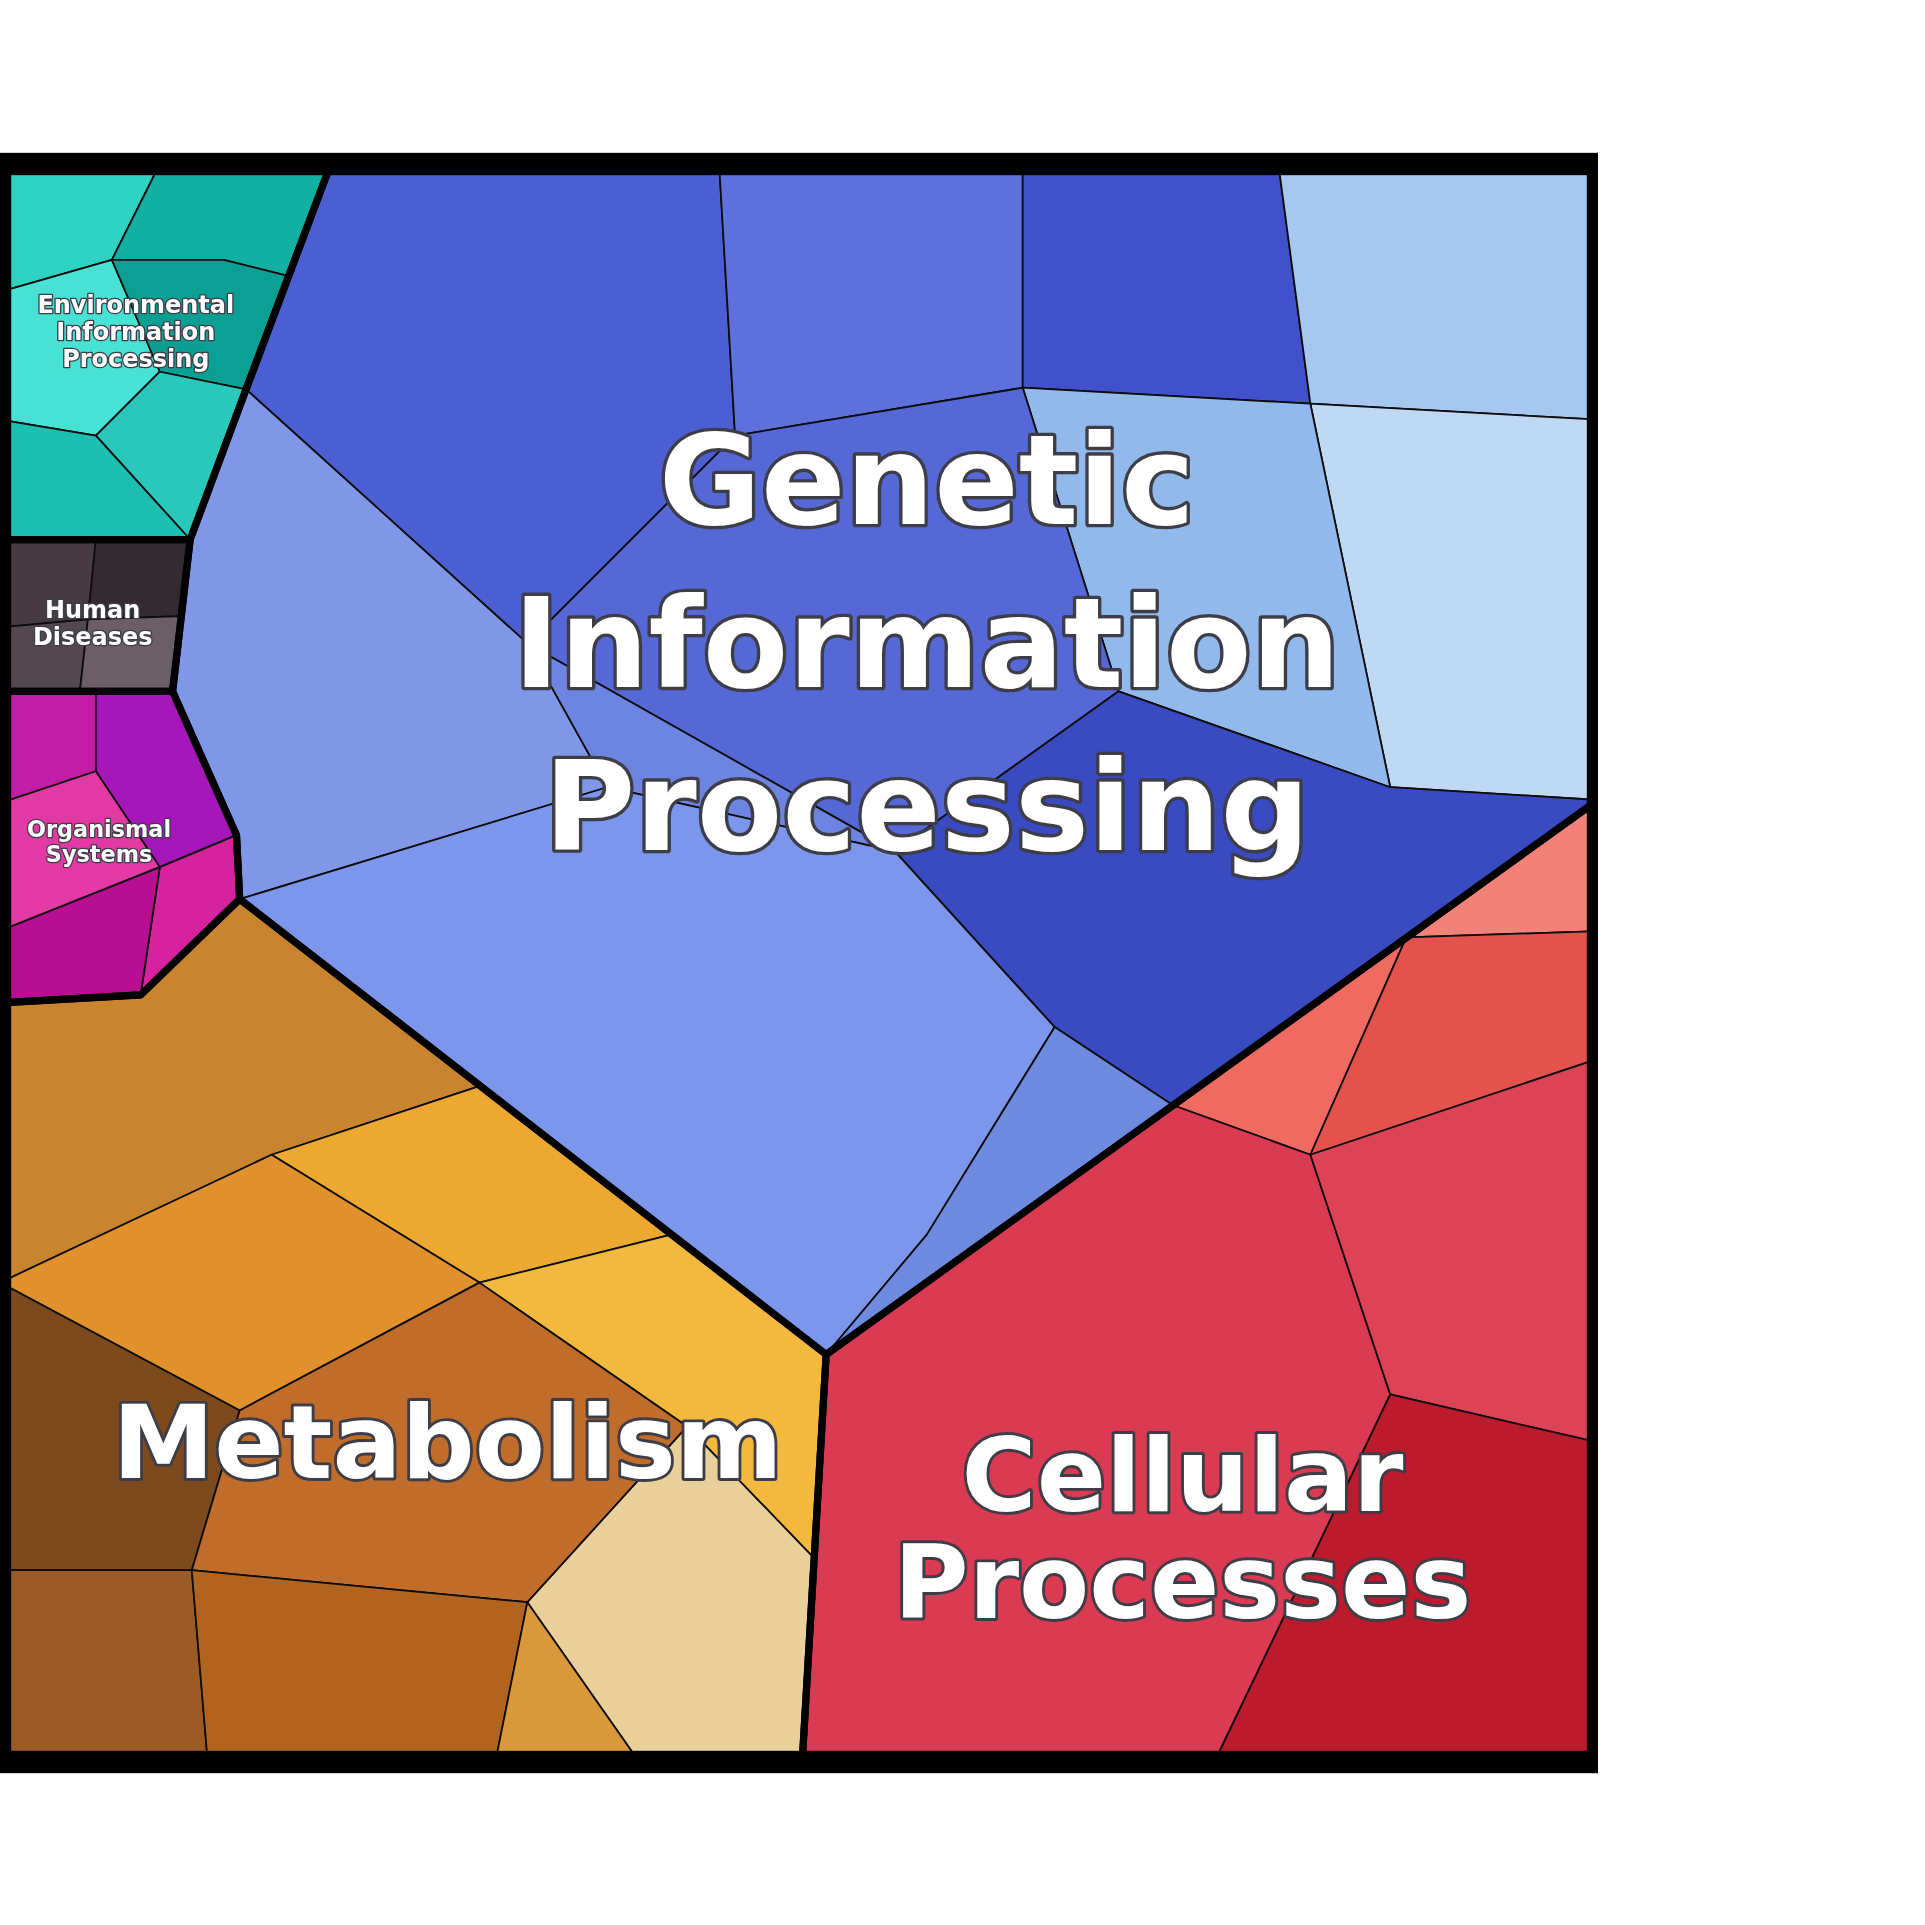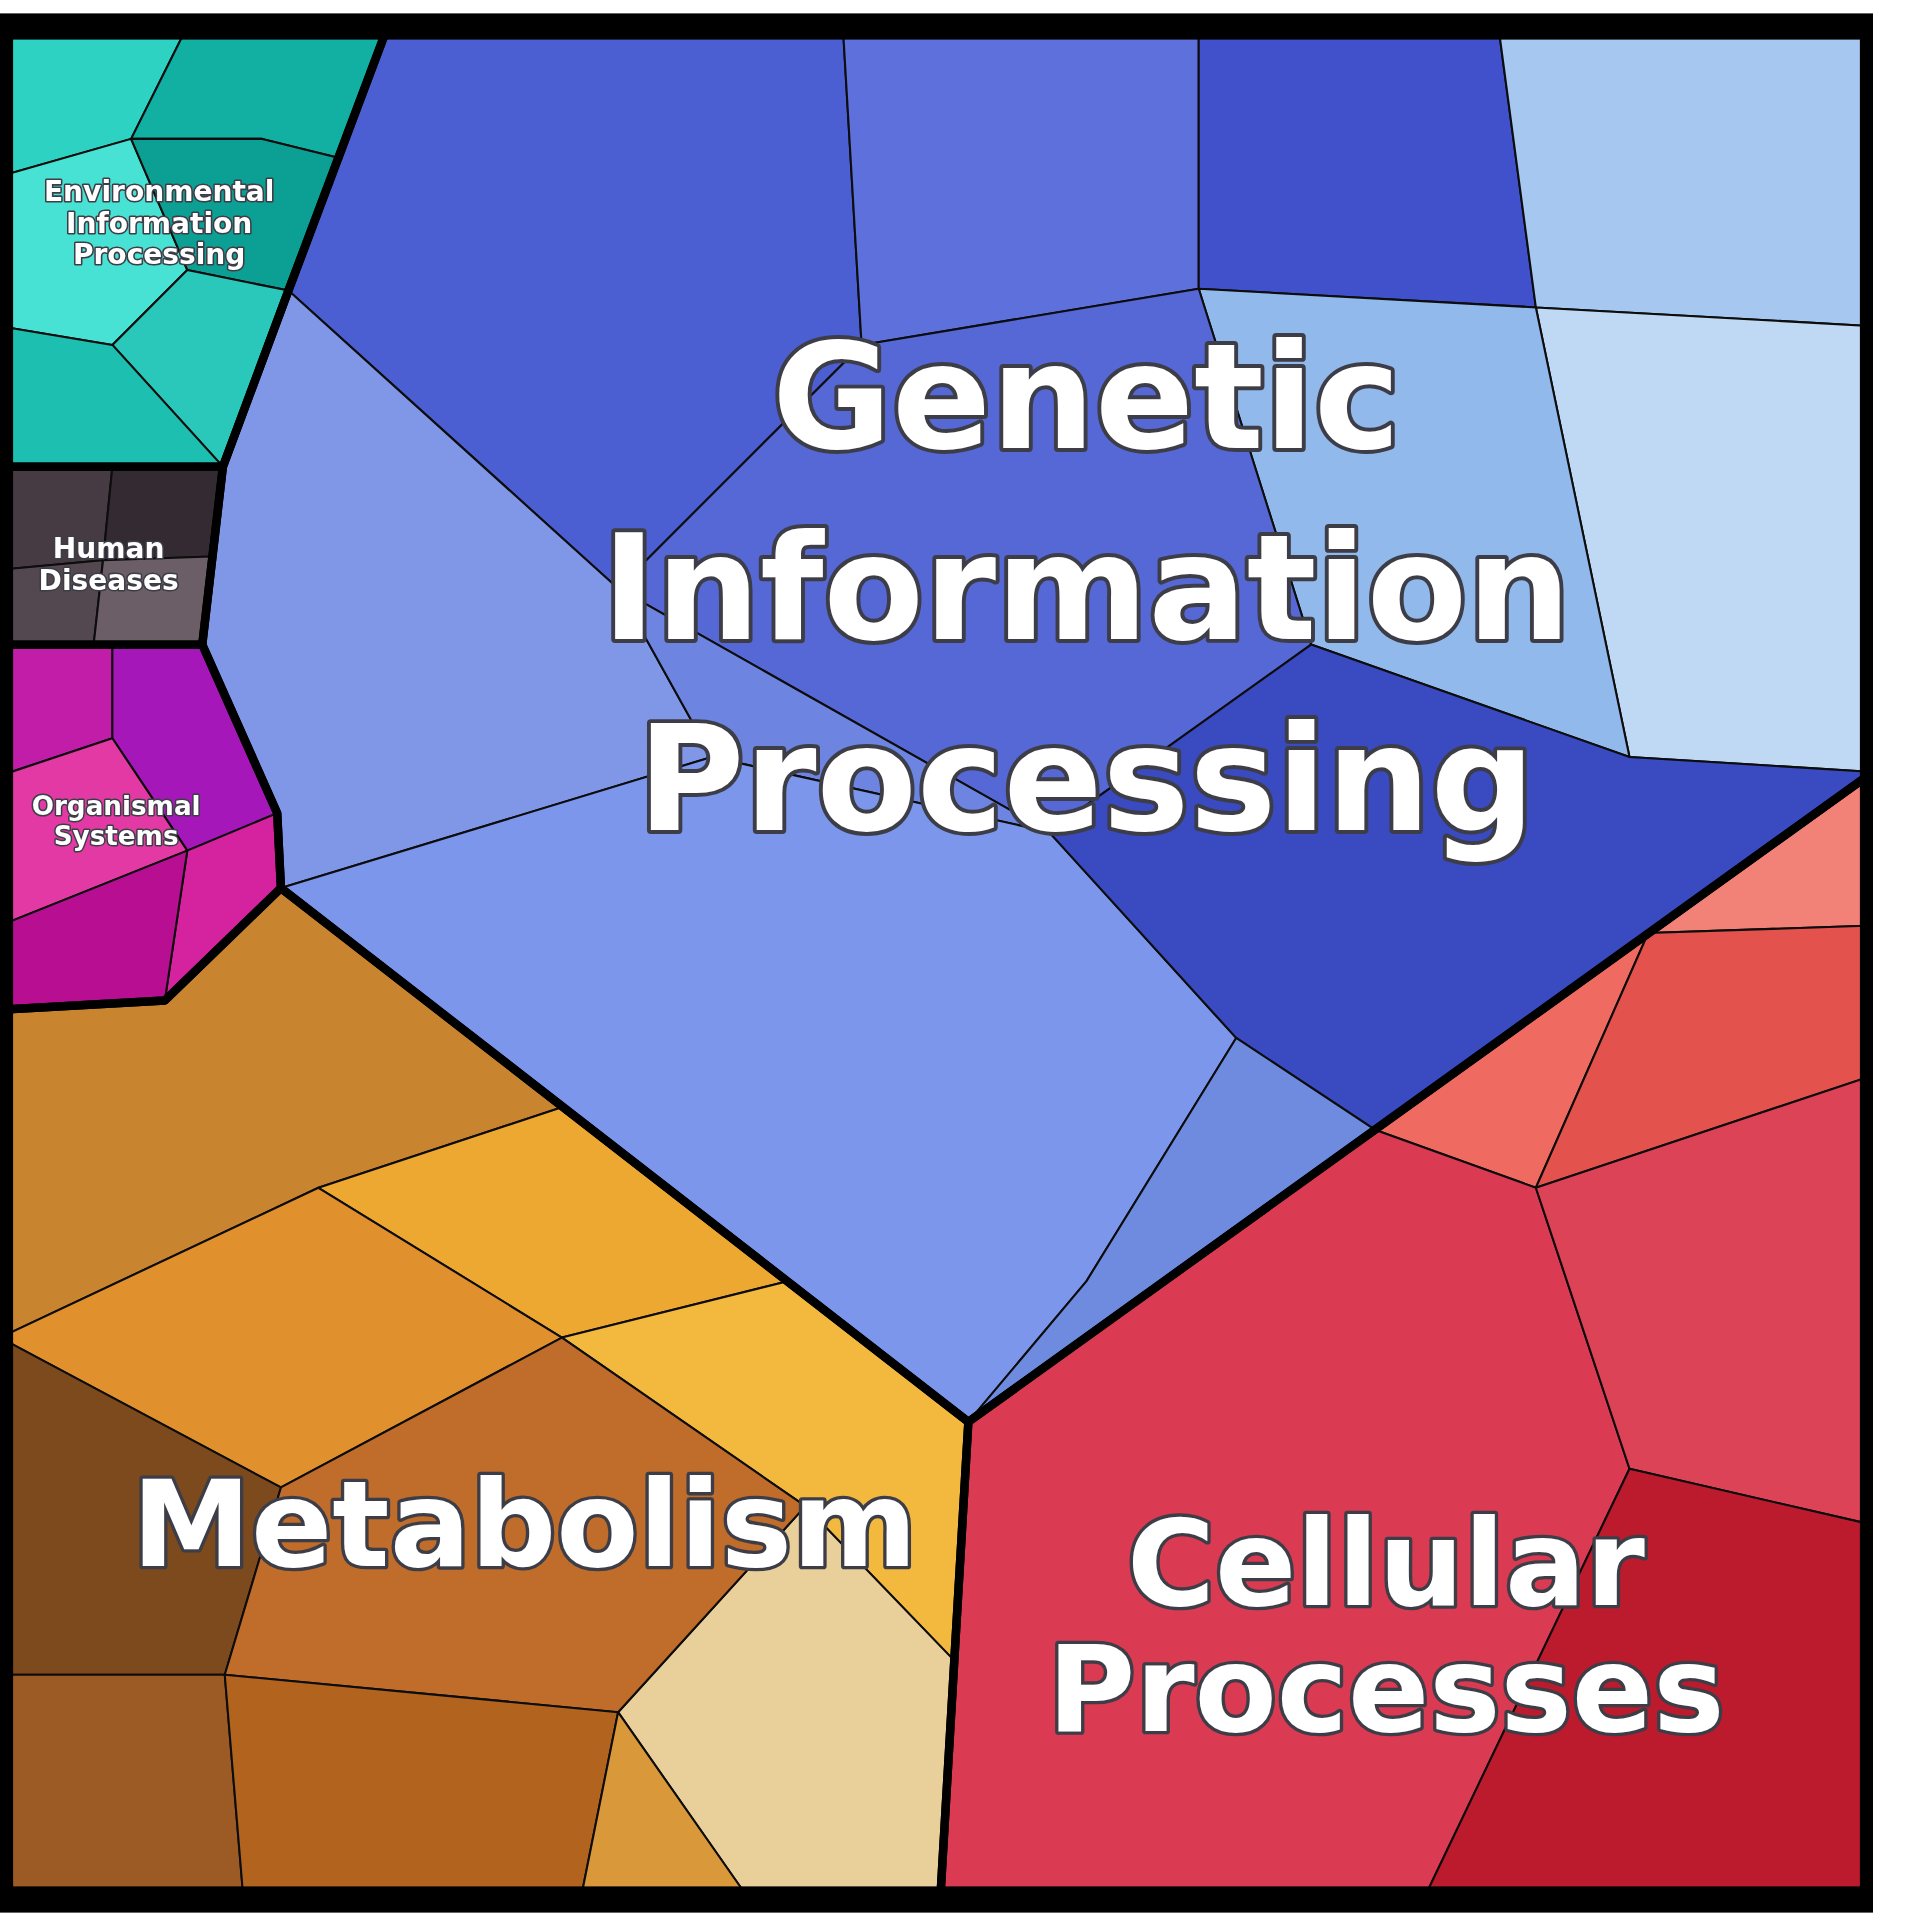--- a/index.html
+++ b/index.html
@@ -1,16 +1,16 @@
 <!DOCTYPE html>
 <html style="font-size:12.3px"><head>
 <meta charset="utf-8">
 <style>
   html,body{margin:0;padding:0;background:#ffffff;}
-  .stage{width:1873px;height:1926px;position:relative;}
+  .stage{width:1598px;height:1926px;position:relative;}
   svg{display:block;width:100%;height:100%;}
   .cell{stroke:#0d0d0d;stroke-width:1.1;stroke-linejoin:round;}
   .region-outline{fill:none;stroke:#000000;stroke-width:4.5;stroke-linejoin:round;}
   .frame{fill:none;stroke:#000000;stroke-width:14;}
   text{
     font-family:"DejaVu Sans","Liberation Sans",sans-serif;
     font-weight:bold;
     fill:#ffffff;
     stroke:#3d3d47;
     stroke-linejoin:round;

